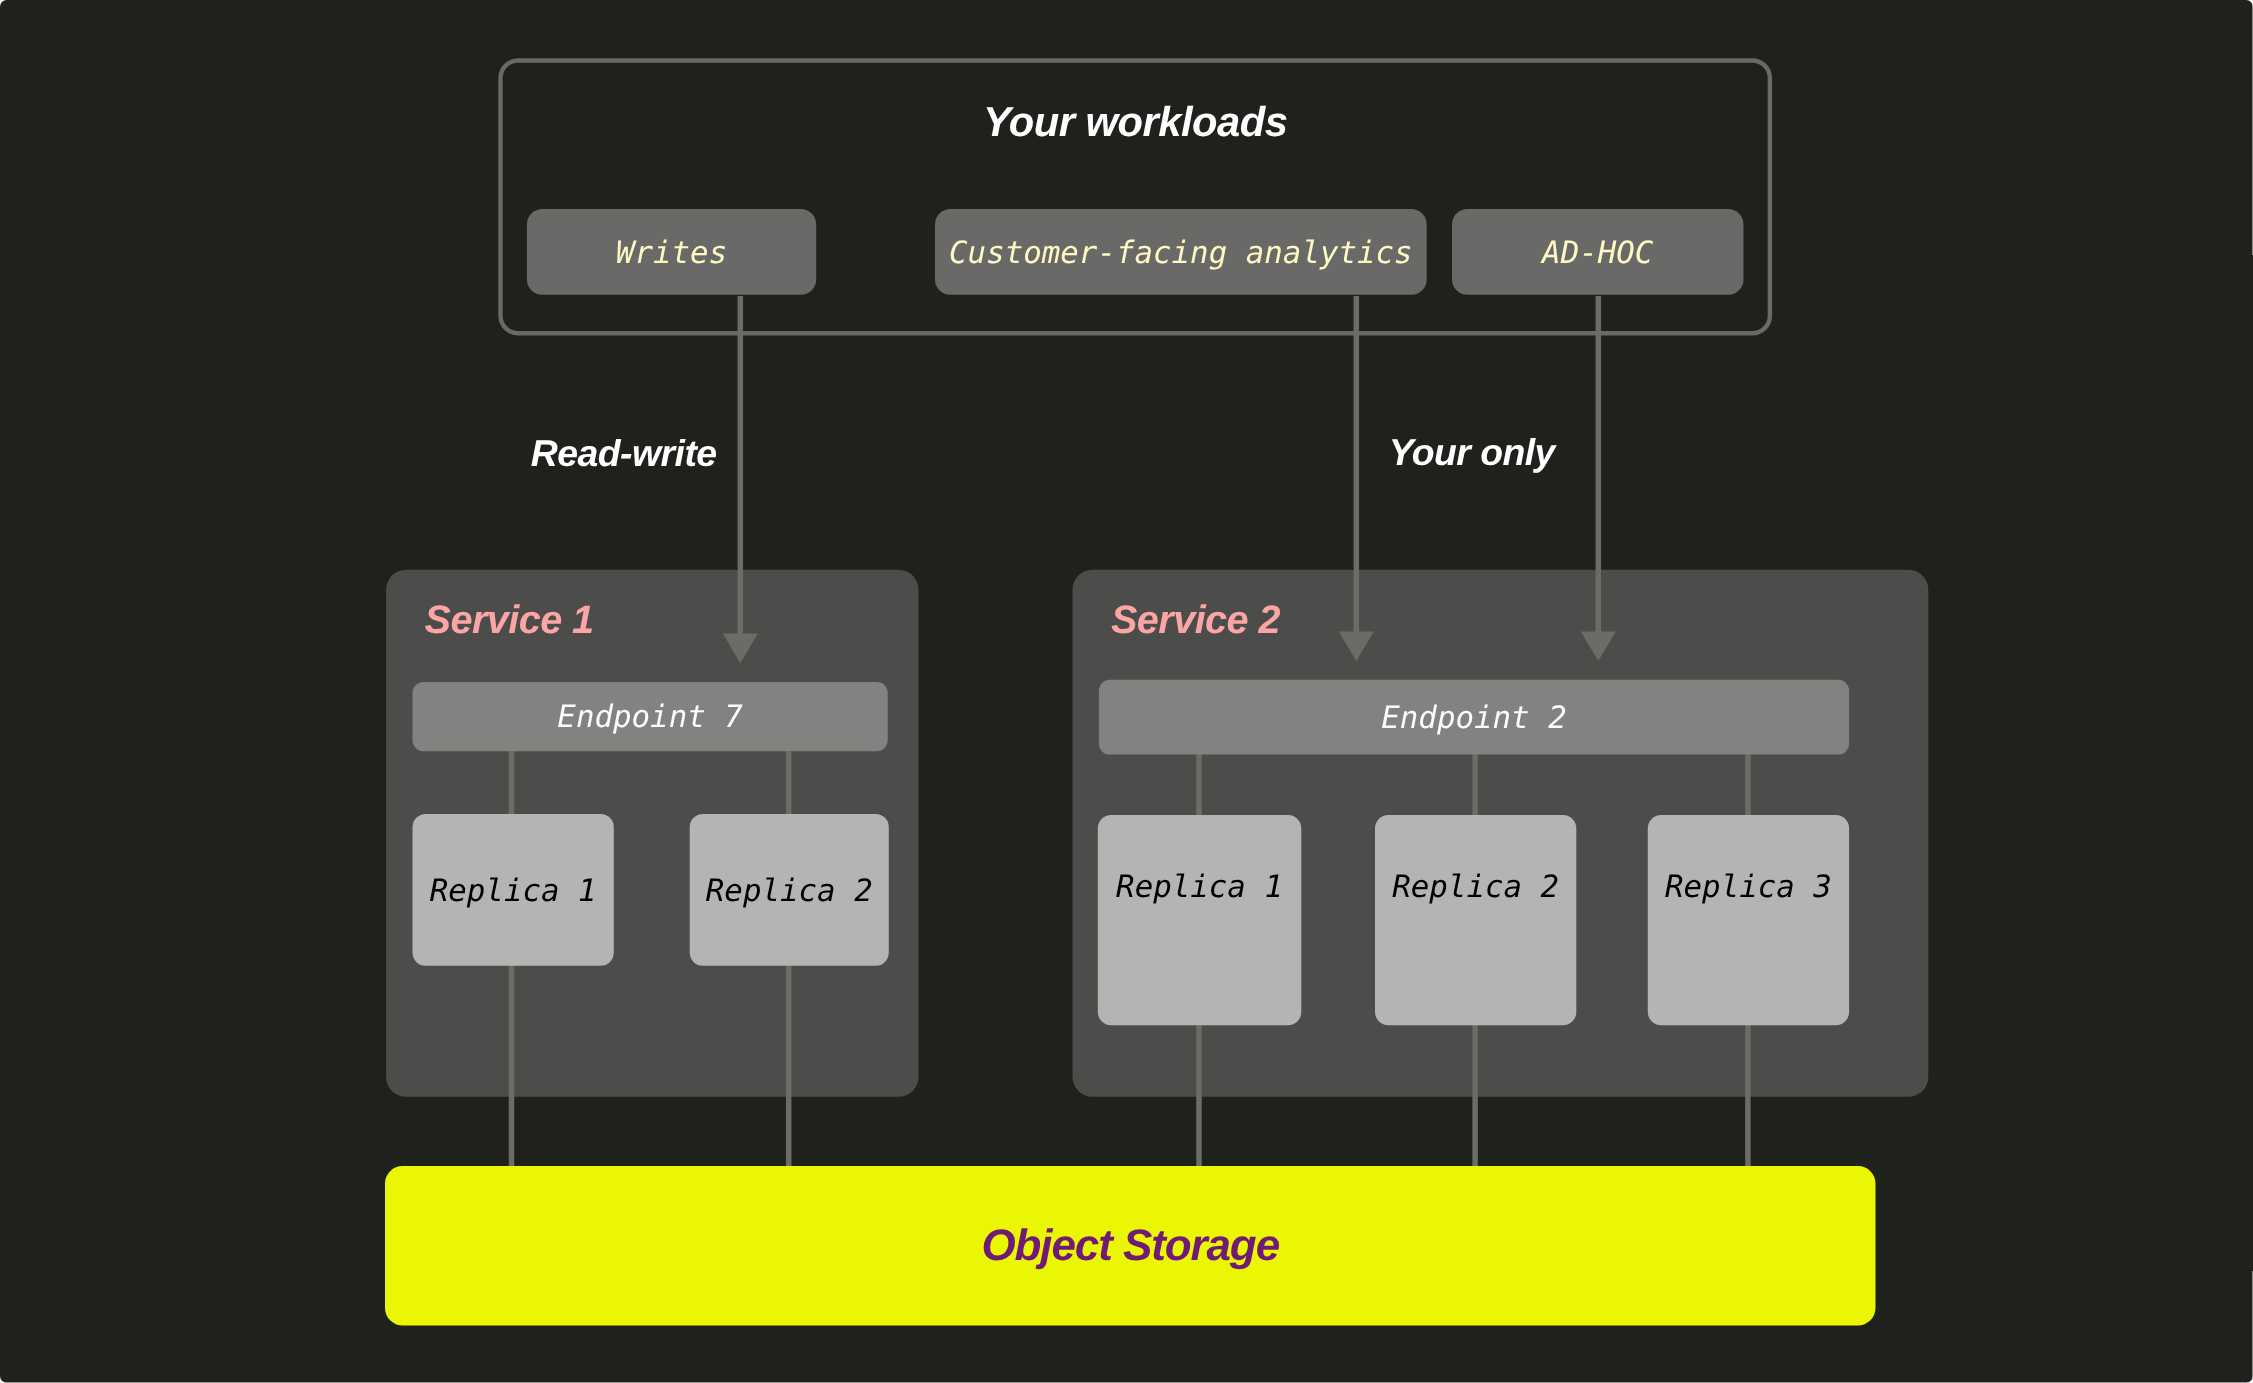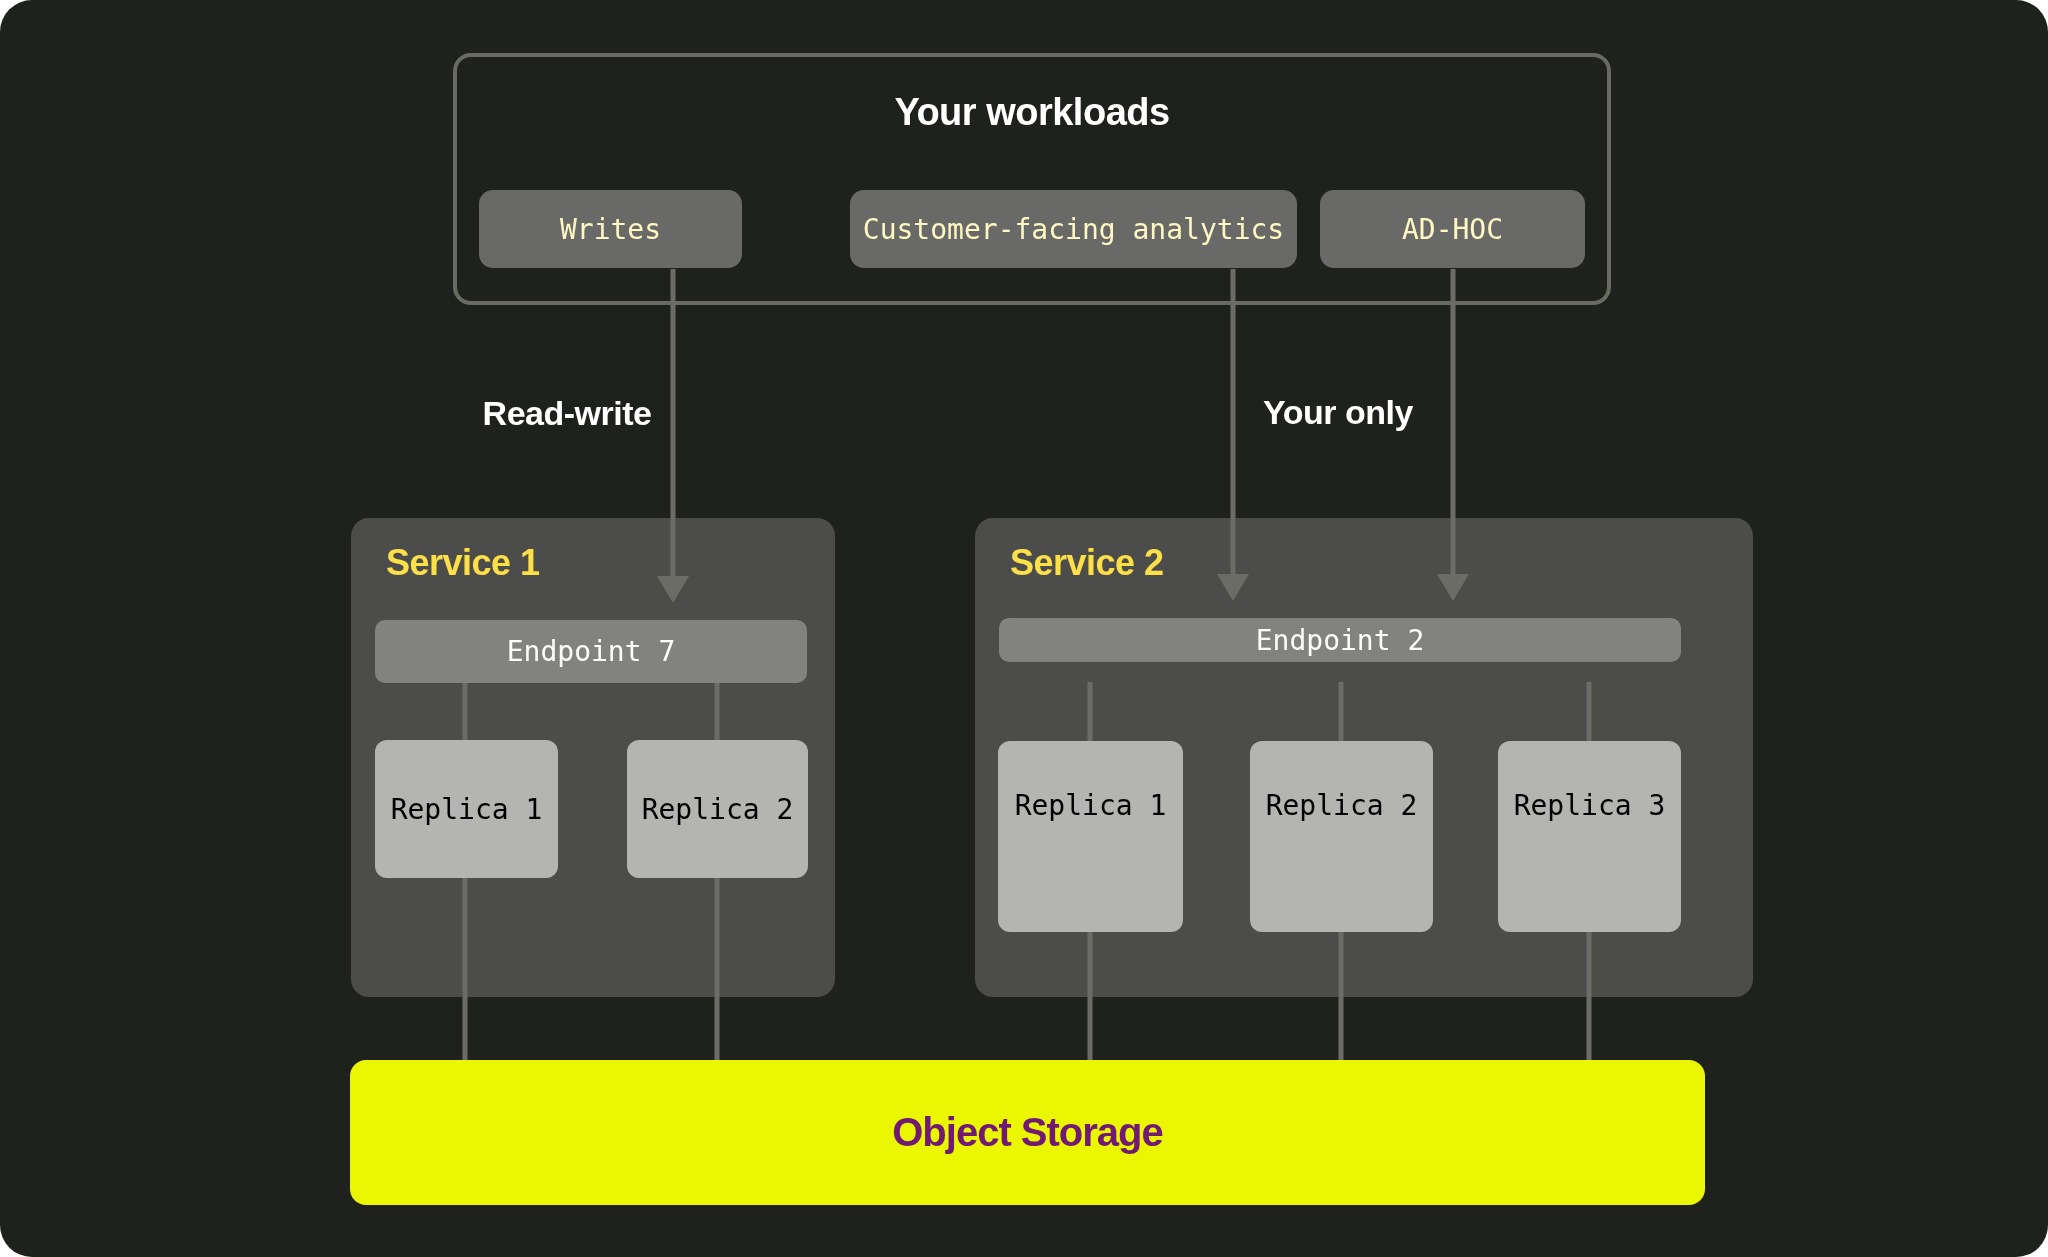--- a/index.html
+++ b/index.html
@@ -1,19 +1,19 @@
 <!DOCTYPE html>
 <html style="--c-accent: #eaf602; --c-canvas: #1f211c; --c-line: #6b6c66; --c-border: #696a62; --c-pill: #696967; --c-service: #4c4c4a; --c-endpoint: #828280; --c-replica: #b4b4b2;"><head>
 <meta charset="utf-8">
 <style>
   html,body{margin:0;padding:0;background:#ffffff;}
   .page{position:relative;width:2048px;height:1257px;background:#ffffff;overflow:hidden;
         font-family:"Liberation Sans",sans-serif;}
   .canvas{position:absolute;left:0;top:0;right:0;bottom:0;background:var(--c-canvas,#1f211c);
-          border-radius:32px;}
+          border-radius:6px;font-style:italic;}
 
   
   .workloads-box{position:absolute;left:453px;top:53px;width:1158px;height:252px;
                  border:4px solid var(--c-border,#696a62);border-radius:18px;box-sizing:border-box;}
   .workloads-title{position:absolute;left:0;top:34px;width:100%;text-align:center;
                    font-size:38px;font-weight:700;color:#ffffff;letter-spacing:-0.5px;}
   .pill{position:absolute;height:78px;background:var(--c-pill,#696967);border-radius:14px;
         display:flex;align-items:center;justify-content:center;
         font-family:"DejaVu Sans Mono",monospace;font-size:28px;color:#fef9c3;white-space:nowrap;}
   .pill-writes{left:22px;top:133px;width:263px;}
@@ -30,26 +30,26 @@
   .lines-layer{position:absolute;left:0;top:0;width:2048px;height:1257px;z-index:5;pointer-events:none;}
   .lines-layer path{stroke:var(--c-line,#6b6c66);stroke-width:5;fill:none;}
   .lines-layer polygon{fill:var(--c-line,#6b6c66);}
 
   
   .service{position:absolute;top:518px;height:479px;background:var(--c-service,#4c4c4a);
            border-radius:18px;}
   .service-1{left:351px;width:484px;}
   .service-2{left:975px;width:730px;padding-left:48px;}
   .service-title{position:absolute;left:35px;top:24px;font-size:36px;font-weight:700;
-                 color:#fde047;letter-spacing:-0.5px;}
+                 color:#fca5a5;letter-spacing:-0.5px;}
   .endpoint{position:absolute;background:var(--c-endpoint,#828280);border-radius:10px;z-index:10;
             display:flex;align-items:center;justify-content:center;
             font-family:"DejaVu Sans Mono",monospace;font-size:28px;color:#fcfcfa;}
   .service-1 .endpoint{left:24px;top:102px;width:432px;height:63px;}
-  .service-2 .endpoint{left:24px;top:100px;width:682px;height:44px;}
+  .service-2 .endpoint{left:24px;top:100px;width:682px;height:68px;}
   .replica{position:absolute;background:var(--c-replica,#b4b4b2);border-radius:12px;z-index:10;
            display:flex;align-items:center;justify-content:center;
            font-family:"DejaVu Sans Mono",monospace;font-size:28px;color:#000000;white-space:nowrap;}
   .replica.tall{align-items:flex-start;padding-top:48px;box-sizing:border-box;}
   .s1-r1{left:24px;top:222px;width:183px;height:138px;}
   .s1-r2{left:276px;top:222px;width:181px;height:138px;}
   .s2-r1{left:23px;top:223px;width:185px;height:191px;}
   .s2-r2{left:275px;top:223px;width:183px;height:191px;}
   .s2-r3{left:523px;top:223px;width:183px;height:191px;}
 

